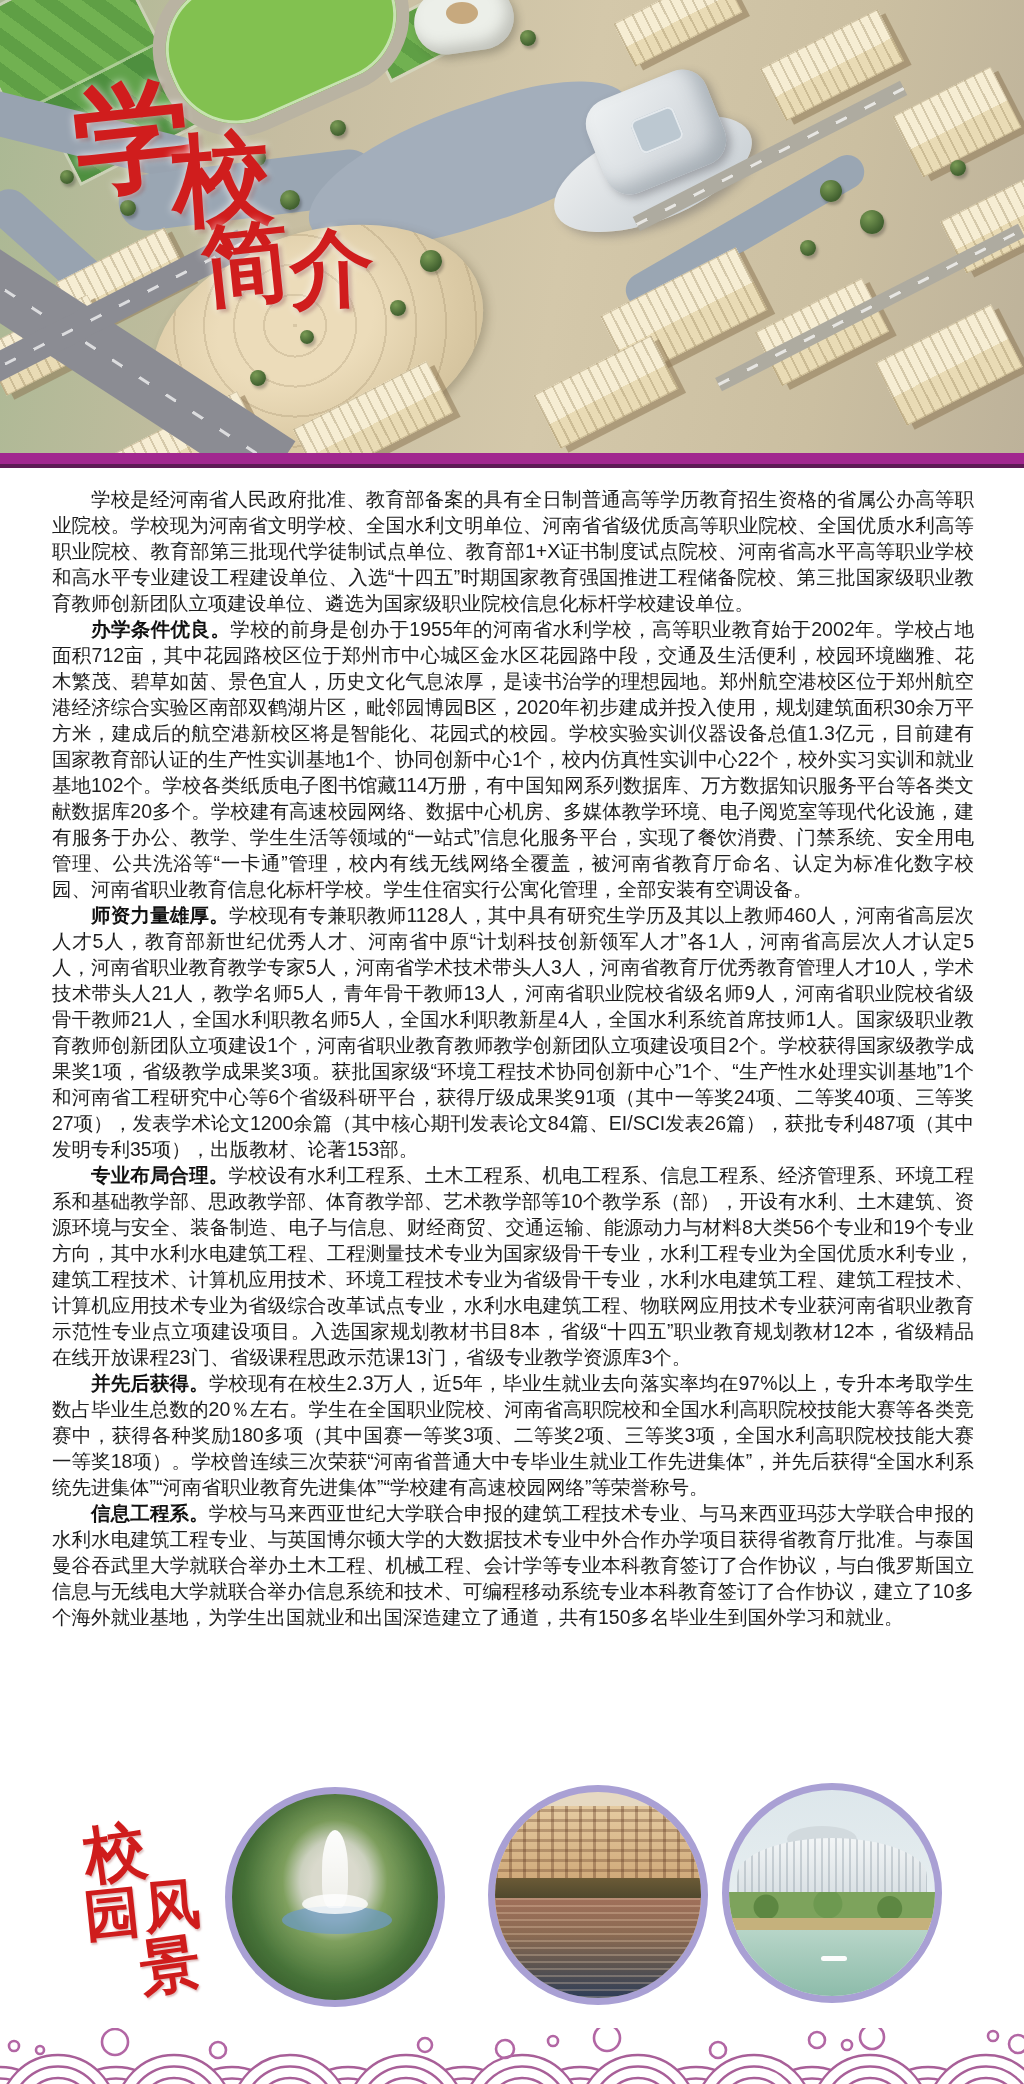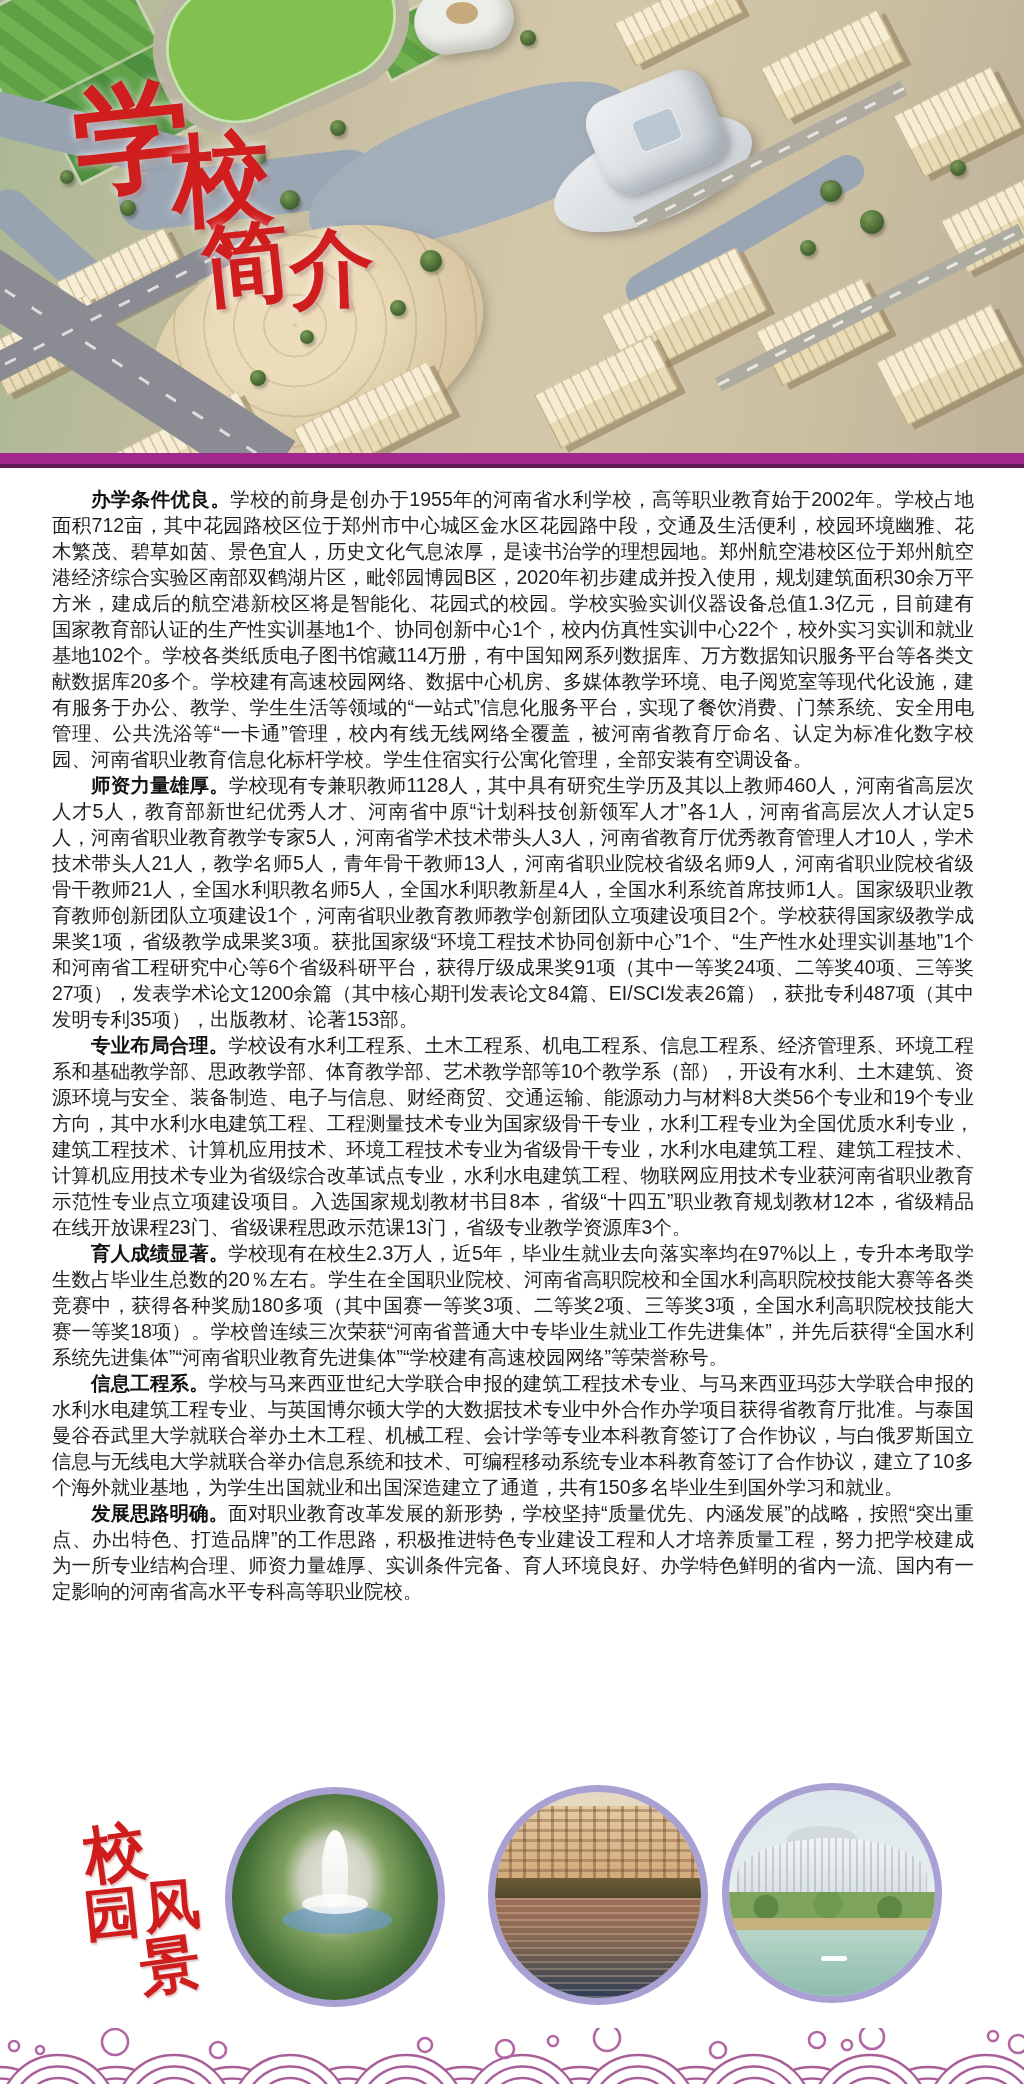--- a/index.html
+++ b/index.html
@@ -162,26 +162,26 @@
 
     <div class="hero-char" style="left:74px;top:78px;font-size:118px;transform:rotate(-6deg);">学</div>
     <div class="hero-char" style="left:172px;top:128px;font-size:100px;transform:rotate(-4deg);">校</div>
     <div class="hero-char" style="left:202px;top:220px;font-size:88px;transform:rotate(-6deg);">简</div>
     <div class="hero-char" style="left:290px;top:226px;font-size:84px;transform:rotate(-2deg);">介</div>
   </div>
 
   <div class="divider"></div>
 
   <div class="content">
+    <p><span>学校是经河南省人民政府批准、教育部备案的具有全日制普通高等学历教育招生资格的省属公办高等职业院校。学校现为河南省文明学校、全国水利文明单位、河南省省级优质高等职业院校、全国优质水利高等职业院校、教育部第三批现代学徒制试点单位、教育部1+X证书制度试点院校、河南省高水平高等职业学校和高水平专业建设工程建设单位、入选“十四五”时期国家教育强国推进工程储备院校、第三批国家级职业教育教师创新团队立项建设单位、遴选为国家级职业院校信息化标杆学校建设单位。</span></p>
     <p><span class="lead">办学条件优良。</span><span>学校的前身是创办于1955年的河南省水利学校，高等职业教育始于2002年。学校占地面积712亩，其中花园路校区位于郑州市中心城区金水区花园路中段，交通及生活便利，校园环境幽雅、花木繁茂、碧草如茵、景色宜人，历史文化气息浓厚，是读书治学的理想园地。郑州航空港校区位于郑州航空港经济综合实验区南部双鹤湖片区，毗邻园博园B区，2020年初步建成并投入使用，规划建筑面积30余万平方米，建成后的航空港新校区将是智能化、花园式的校园。学校实验实训仪器设备总值1.3亿元，目前建有国家教育部认证的生产性实训基地1个、协同创新中心1个，校内仿真性实训中心22个，校外实习实训和就业基地102个。学校各类纸质电子图书馆藏114万册，有中国知网系列数据库、万方数据知识服务平台等各类文献数据库20多个。学校建有高速校园网络、数据中心机房、多媒体教学环境、电子阅览室等现代化设施，建有服务于办公、教学、学生生活等领域的“一站式”信息化服务平台，实现了餐饮消费、门禁系统、安全用电管理、公共洗浴等“一卡通”管理，校内有线无线网络全覆盖，被河南省教育厅命名、认定为标准化数字校园、河南省职业教育信息化标杆学校。学生住宿实行公寓化管理，全部安装有空调设备。</span></p>
     <p><span class="lead">师资力量雄厚。</span><span>学校现有专兼职教师1128人，其中具有研究生学历及其以上教师460人，河南省高层次人才5人，教育部新世纪优秀人才、河南省中原“计划科技创新领军人才”各1人，河南省高层次人才认定5人，河南省职业教育教学专家5人，河南省学术技术带头人3人，河南省教育厅优秀教育管理人才10人，学术技术带头人21人，教学名师5人，青年骨干教师13人，河南省职业院校省级名师9人，河南省职业院校省级骨干教师21人，全国水利职教名师5人，全国水利职教新星4人，全国水利系统首席技师1人。国家级职业教育教师创新团队立项建设1个，河南省职业教育教师教学创新团队立项建设项目2个。学校获得国家级教学成果奖1项，省级教学成果奖3项。获批国家级“环境工程技术协同创新中心”1个、“生产性水处理实训基地”1个和河南省工程研究中心等6个省级科研平台，获得厅级成果奖91项（其中一等奖24项、二等奖40项、三等奖27项），发表学术论文1200余篇（其中核心期刊发表论文84篇、EI/SCI发表26篇），获批专利487项（其中发明专利35项），出版教材、论著153部。</span></p>
     <p><span class="lead">专业布局合理。</span><span>学校设有水利工程系、土木工程系、机电工程系、信息工程系、经济管理系、环境工程系和基础教学部、思政教学部、体育教学部、艺术教学部等10个教学系（部），开设有水利、土木建筑、资源环境与安全、装备制造、电子与信息、财经商贸、交通运输、能源动力与材料8大类56个专业和19个专业方向，其中水利水电建筑工程、工程测量技术专业为国家级骨干专业，水利工程专业为全国优质水利专业，建筑工程技术、计算机应用技术、环境工程技术专业为省级骨干专业，水利水电建筑工程、建筑工程技术、计算机应用技术专业为省级综合改革试点专业，水利水电建筑工程、物联网应用技术专业获河南省职业教育示范性专业点立项建设项目。入选国家规划教材书目8本，省级“十四五”职业教育规划教材12本，省级精品在线开放课程23门、省级课程思政示范课13门，省级专业教学资源库3个。</span></p>
-    <p><span class="lead">育人成绩显著。</span><span>学校现有在校生2.3万人，近5年，毕业生就业去向落实率均在97%以上，专升本考取学生数占毕业生总数的20％左右。学生在全国职业院校、河南省高职院校和全国水利高职院校技能大赛等各类竞赛中，获得各种奖励180多项（其中国赛一等奖3项、二等奖2项、三等奖3项，全国水利高职院校技能大赛一等奖18项）。学校曾连续三次荣获“河南省普通大中专毕业生就业工作先进集体”，并先后获得“全国水利系统先进集体”“河南省职业教育先进集体”“学校建有高速校园网络”等荣誉称号。</span></p>
+    <p><span class="lead">并先后获得。</span><span>学校现有在校生2.3万人，近5年，毕业生就业去向落实率均在97%以上，专升本考取学生数占毕业生总数的20％左右。学生在全国职业院校、河南省高职院校和全国水利高职院校技能大赛等各类竞赛中，获得各种奖励180多项（其中国赛一等奖3项、二等奖2项、三等奖3项，全国水利高职院校技能大赛一等奖18项）。学校曾连续三次荣获“河南省普通大中专毕业生就业工作先进集体”，并先后获得“全国水利系统先进集体”“河南省职业教育先进集体”“学校建有高速校园网络”等荣誉称号。</span></p>
     <p><span class="lead">信息工程系。</span><span>学校与马来西亚世纪大学联合申报的建筑工程技术专业、与马来西亚玛莎大学联合申报的水利水电建筑工程专业、与英国博尔顿大学的大数据技术专业中外合作办学项目获得省教育厅批准。与泰国曼谷吞武里大学就联合举办土木工程、机械工程、会计学等专业本科教育签订了合作协议，与白俄罗斯国立信息与无线电大学就联合举办信息系统和技术、可编程移动系统专业本科教育签订了合作协议，建立了10多个海外就业基地，为学生出国就业和出国深造建立了通道，共有150多名毕业生到国外学习和就业。</span></p>
-    <p><span class="lead">发展思路明确。</span><span>面对职业教育改革发展的新形势，学校坚持“质量优先、内涵发展”的战略，按照“突出重点、办出特色、打造品牌”的工作思路，积极推进特色专业建设工程和人才培养质量工程，努力把学校建成为一所专业结构合理、师资力量雄厚、实训条件完备、育人环境良好、办学特色鲜明的省内一流、国内有一定影响的河南省高水平专科高等职业院校。</span></p>
   </div>
 
   <div class="scen-char" style="left:84px;top:1822px;font-size:62px;transform:rotate(-8deg);">校</div>
   <div class="scen-char" style="left:84px;top:1886px;font-size:56px;transform:rotate(-6deg);">园</div>
   <div class="scen-char" style="left:144px;top:1878px;font-size:56px;transform:rotate(-5deg);">风</div>
   <div class="scen-char" style="left:140px;top:1936px;font-size:60px;transform:rotate(-8deg);">景</div>
 
   <div class="photo-circle ph1">
     <div class="pool"></div>
     <div class="mist"></div>

